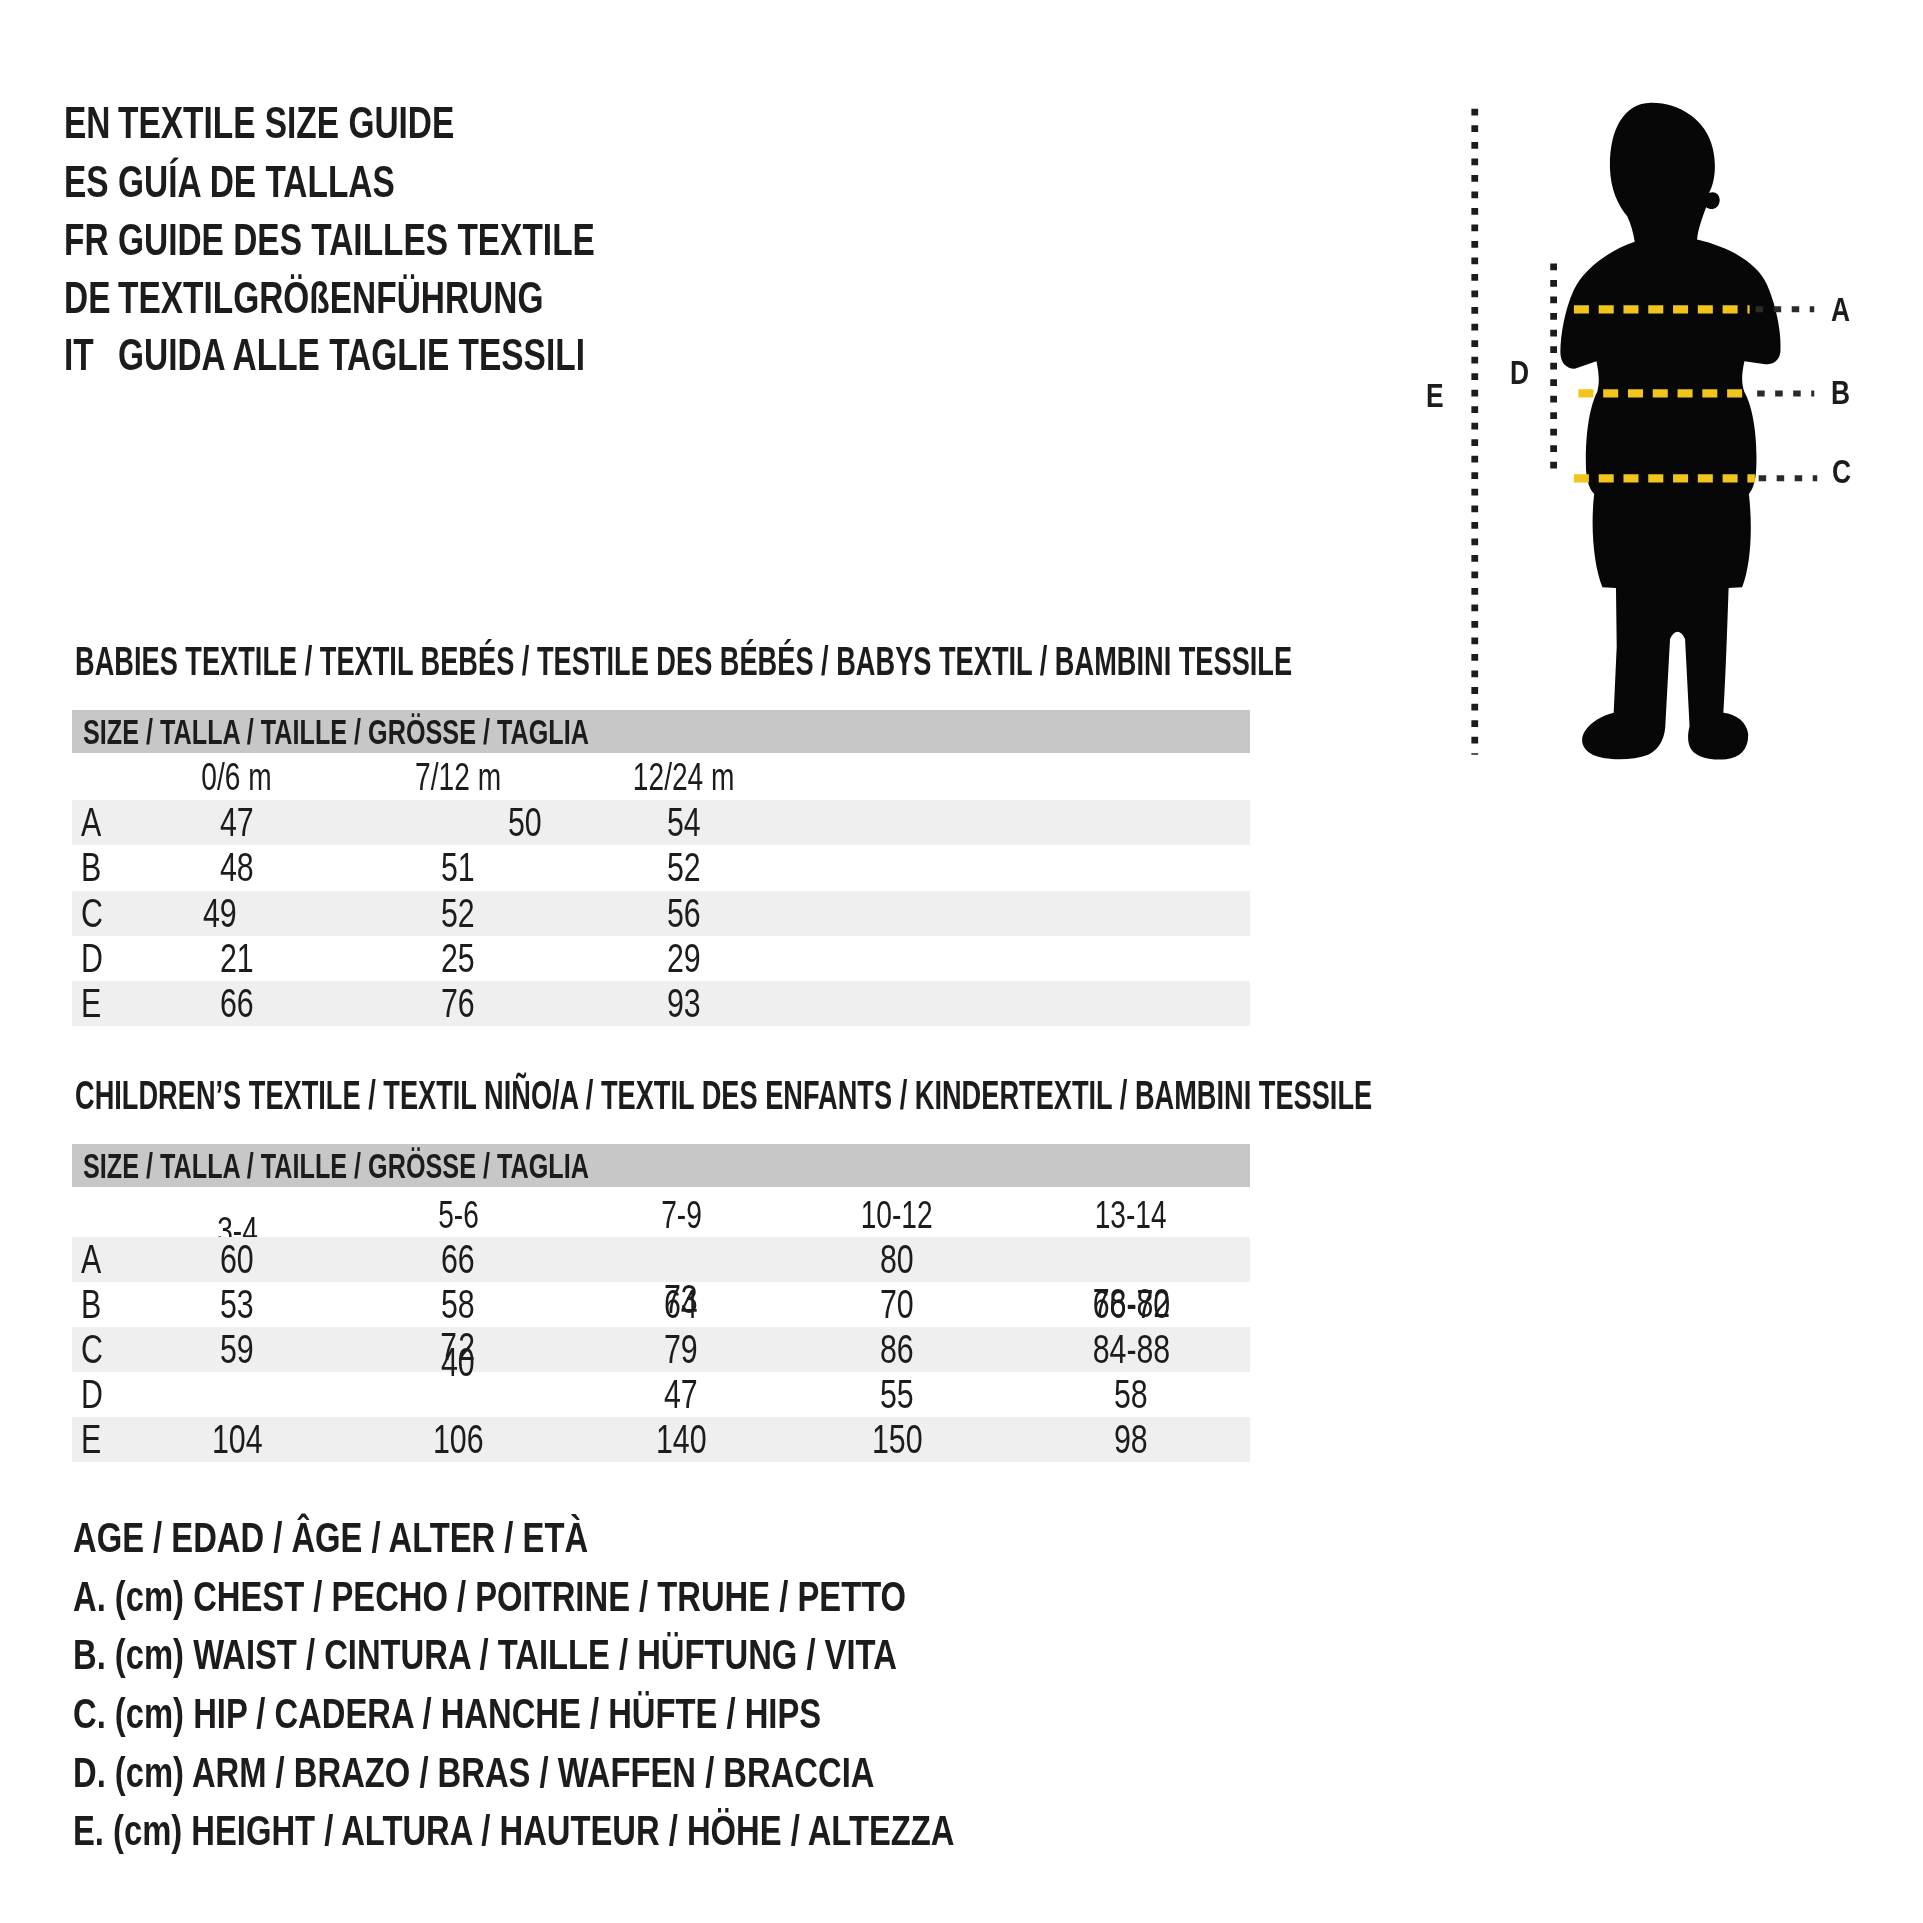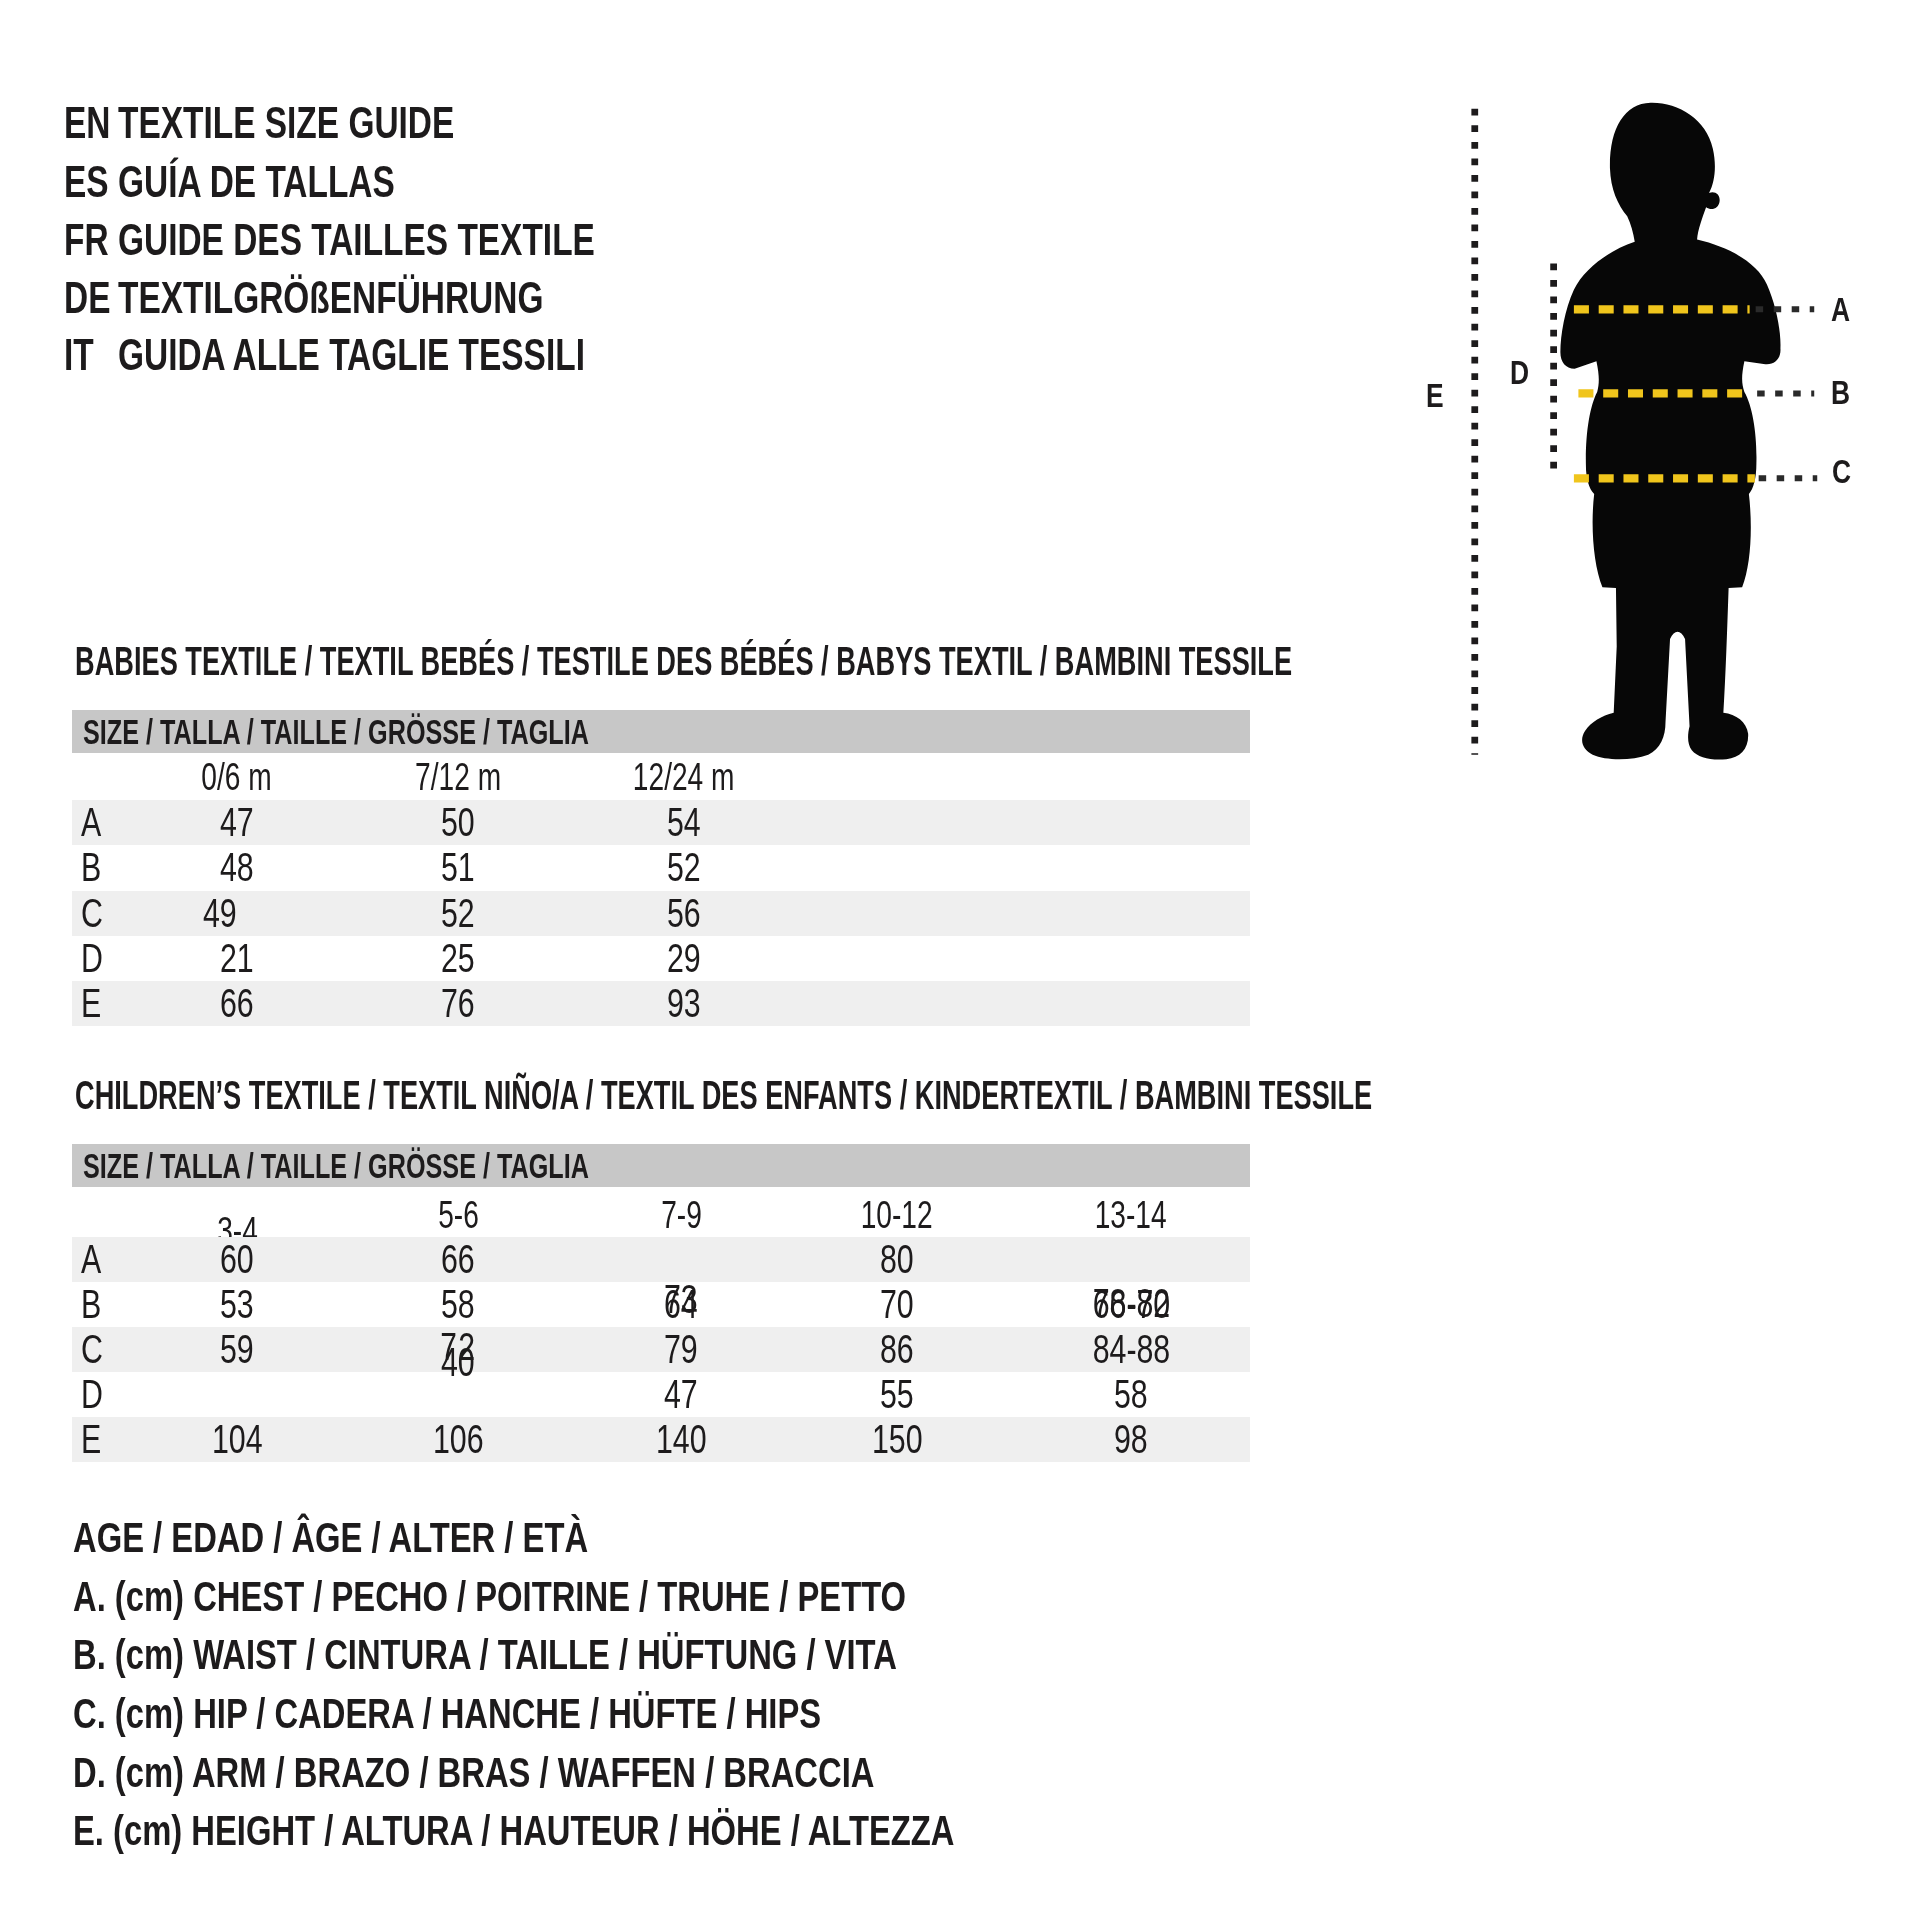--- a/index.html
+++ b/index.html
@@ -136,21 +136,21 @@
 <div class="size-bar" style="top:710px">
   <div class="size-bar-text"><span class="cond-l" style="--sx:0.72">SIZE / TALLA / TAILLE / GRÖSSE / TAGLIA</span></div>
 </div>
 <div>
     <div class="col-header" style="left: 147px; top: 757px;"><span class="cond-c" style="--sx:0.74">0/6 m</span></div>
     <div class="col-header" style="left: 368px; top: 757px;"><span class="cond-c" style="--sx:0.74">7/12 m</span></div>
     <div class="col-header" style="left: 594px; top: 757px;"><span class="cond-c" style="--sx:0.74">12/24 m</span></div>
     <div class="row-stripe" style="top: 800px; background: rgb(239, 239, 239);"></div>
     <div class="row-letter" style="top: 800px;"><span class="cond-l" style="--sx:0.74">A</span></div>
     <div class="cell-value" style="left: 147px; top: 800px;"><span class="cond-c" style="--sx:0.74">47</span></div>
-    <div class="cell-value" style="left: 368px; top: 800px;"><span class="cond-c" style="--sx:0.74">50</span></div>
+    <div class="cell-value" style="left: 368px; top: 800px; text-align: right;"><span class="cond-c" style="--sx:0.74">50</span></div>
     <div class="cell-value" style="left: 594px; top: 800px;"><span class="cond-c" style="--sx:0.74">54</span></div>
     <div class="row-stripe" style="top: 845px;"></div>
     <div class="row-letter" style="top: 845px;"><span class="cond-l" style="--sx:0.74">B</span></div>
     <div class="cell-value" style="left: 147px; top: 845px;"><span class="cond-c" style="--sx:0.74">48</span></div>
     <div class="cell-value" style="left: 368px; top: 845px;"><span class="cond-c" style="--sx:0.74">51</span></div>
     <div class="cell-value" style="left: 594px; top: 845px;"><span class="cond-c" style="--sx:0.74">52</span></div>
     <div class="row-stripe" style="top: 891px; background: rgb(239, 239, 239);"></div>
     <div class="row-letter" style="top: 891px;"><span class="cond-l" style="--sx:0.74">C</span></div>
     <div class="cell-value" style="left: 130px; top: 891px;"><span class="cond-c" style="--sx:0.74">49</span></div>
     <div class="cell-value" style="left: 368px; top: 891px;"><span class="cond-c" style="--sx:0.74">52</span></div>

